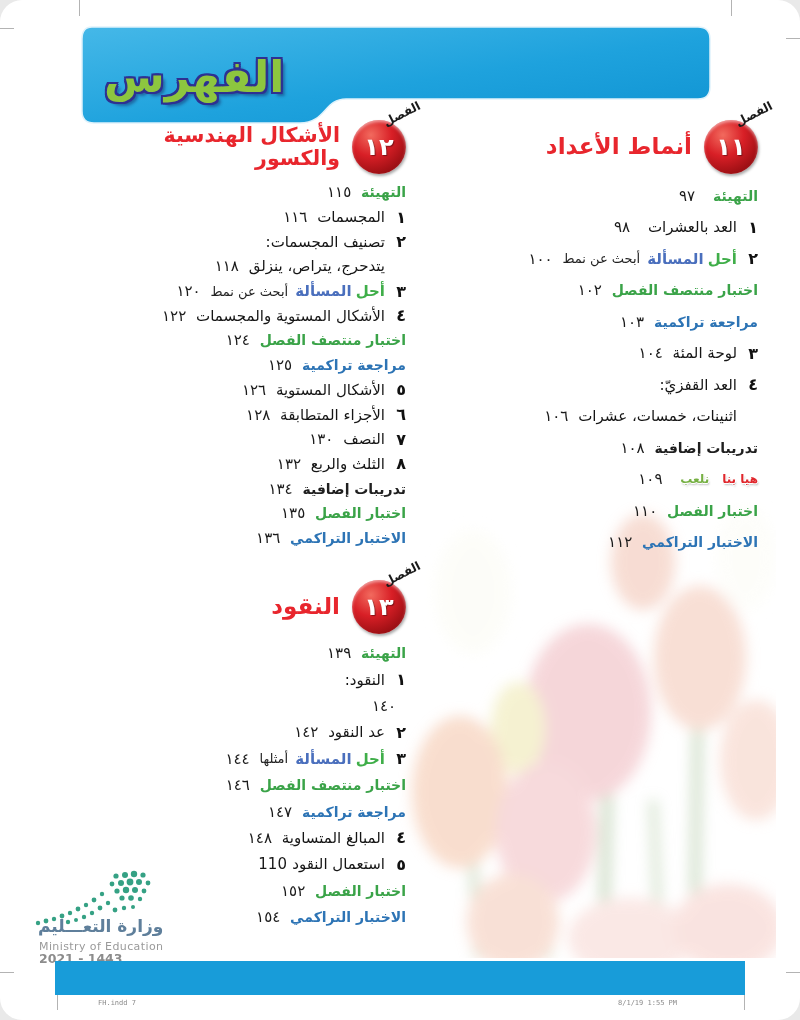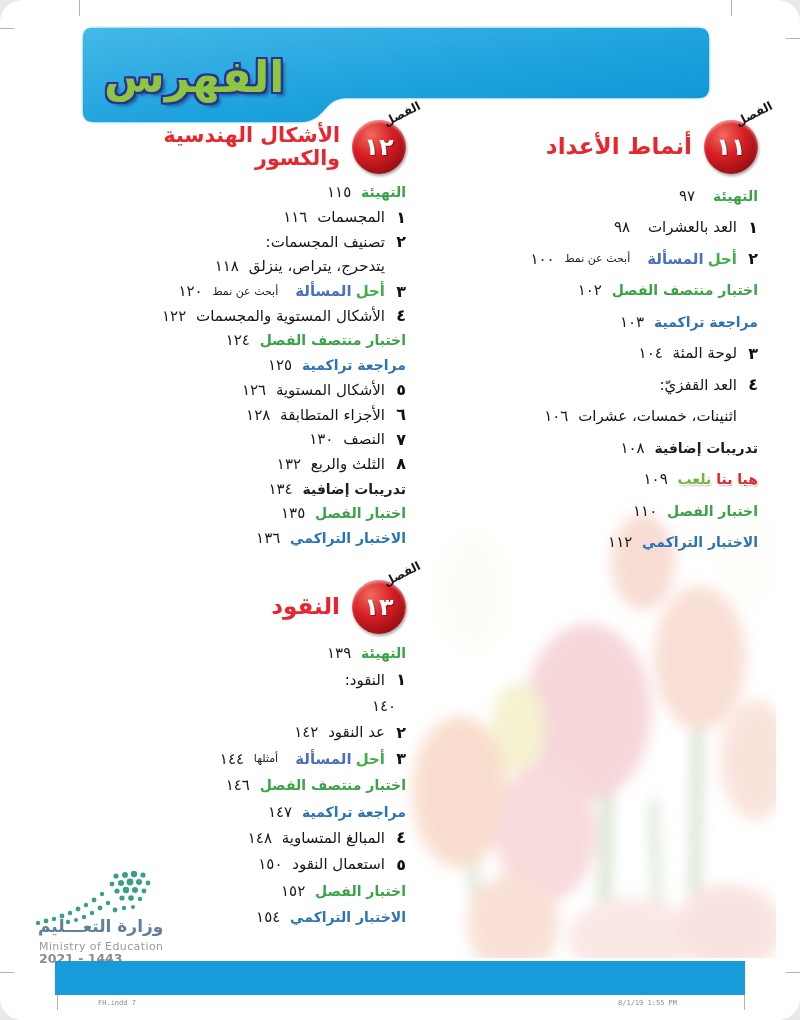--- a/index.html
+++ b/index.html
@@ -39,25 +39,25 @@
   .lbl{font-size:15px;color:#151515;white-space:nowrap;}
   .pagenum{font-size:15px;color:#1a1a1a;min-width:34px;text-align:left;direction:ltr;}
   .indent .lbl{padding-right:21px;}
   .prerow .lbl{font-size:15px;}
   .row.prep .lbl,.row.midtest .lbl,.row.chaptest .lbl{color:#3aa348;font-weight:bold;font-size:14px;}
   .row.review .lbl,.row.cumtest .lbl{color:#2d74b5;font-weight:bold;font-size:14px;}
   .row.extra .lbl{color:#1f1f1f;font-weight:bold;font-size:14px;}
   .s1,.s2{font-weight:bold;font-size:15px;white-space:nowrap;}
   .row.solve .s1{color:#3fae49;}
   .row.solve .s2{color:#4a6fbd;margin-right:4px;}
-  .note{font-size:11px;color:#222;margin-right:17px;white-space:nowrap;text-align:right;}
+  .note{font-size:13px;color:#222;margin-right:7px;white-space:nowrap;text-align:right;}
   .row.play .s1{color:#e0262c;}
   .row.play .s2{color:#76b043;margin-right:5px;}
-  .row.play .s1,.row.play .s2{font-size:14px;
-    text-shadow:-1px 0 #fff,1px 0 #fff,0 1px #fff,0 -1px #fff,1px 2px 2px rgba(0,0,0,.25);}
+  .row.play .s1,.row.play .s2{font-size:12px;
+    text-shadow:-1px 0 #fff,1px 0 #fff,0 1px #fff,0 -1px #fff,1px 2px 2px rgba(0,0,0,.25);margin-left:8px;}
   
   .tulips{position:absolute;left:398px;top:500px;width:378px;height:458px;z-index:0;}
   
   .ministry{position:absolute;left:30px;top:870px;z-index:1;}
   .ministry-ar{position:absolute;left:8px;top:46px;width:150px;font-size:17px;font-weight:bold;
      color:#5f7f9b;direction:rtl;text-align:left;white-space:nowrap;}
   .ministry-en{position:absolute;left:9px;top:70px;font-size:11px;color:#9a9a9a;letter-spacing:.4px;}
   .ministry-years{position:absolute;left:9px;top:81px;font-size:12.5px;color:#8c8c8c;font-weight:bold;}
   
   .bottom-bar{position:absolute;left:55px;top:961px;width:690px;height:34px;background:#189cd9;z-index:2;}
@@ -398,21 +398,21 @@
     <span class="num">٤</span>
     <span class="lbl">المبالغ المتساوية</span>
 
     <span class="pagenum">١٤٨</span>
   </div>
 
   <div class="row lesson">
     <span class="num">٥</span>
     <span class="lbl">استعمال النقود</span>
 
-    <span class="pagenum">١٥٠</span>
+    <span class="pagenum">110</span>
   </div>
 
   <div class="row chaptest">
 
     <span class="lbl">اختبار الفصل</span>
 
     <span class="pagenum">١٥٢</span>
   </div>
 
   <div class="row cumtest">

